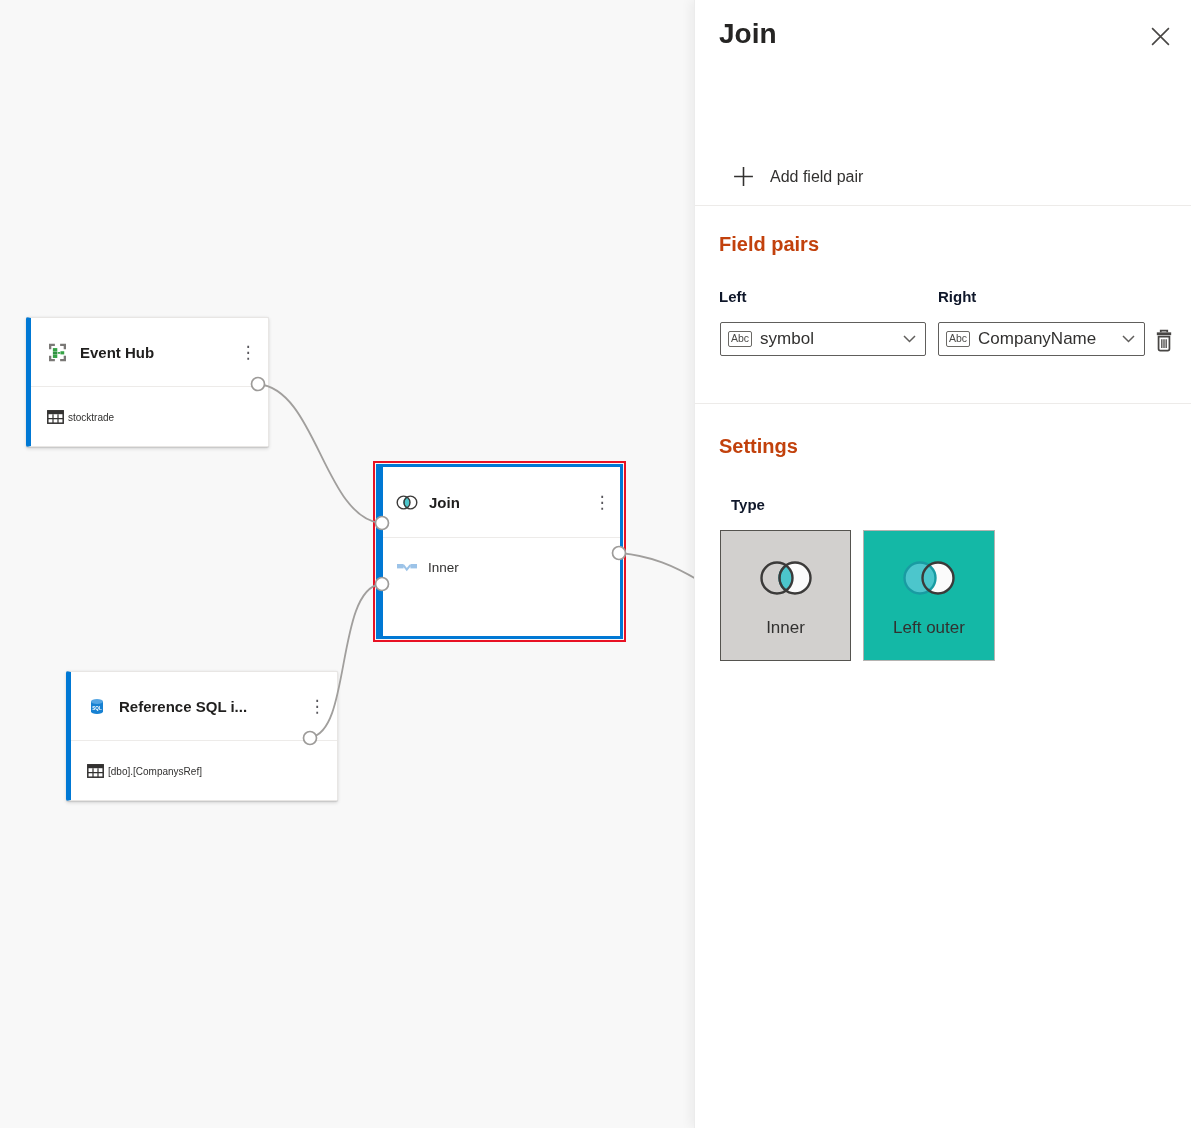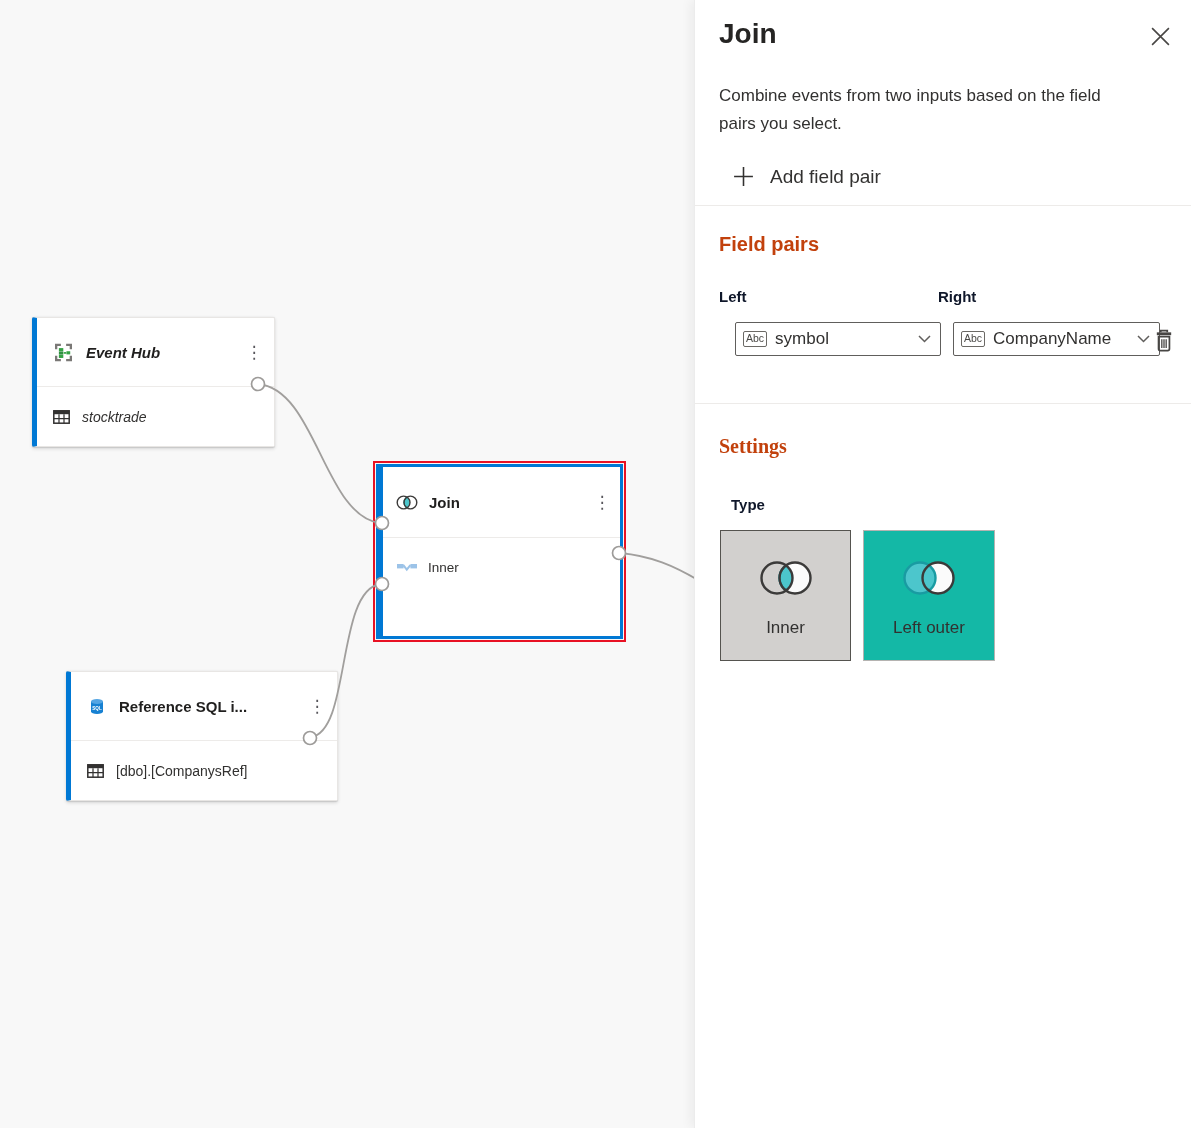--- a/index.html
+++ b/index.html
@@ -17,23 +17,23 @@
   .node {
     position:absolute; background:#fff; border-radius:2px;
     border:1px solid #e8e6e4; border-left:5px solid #0078d4;
     box-shadow:0 1.6px 3.6px rgba(0,0,0,.13), 0 .3px .9px rgba(0,0,0,.1);
     z-index:2;
   }
   .node-header { display:flex; align-items:center; gap:12px; padding:0 10px 0 16px; height:68px; }
   .node-title { flex:1; font-size:15px; font-weight:700; color:#201f1e; white-space:nowrap; overflow:hidden; }
   .more-btn { width:20px; text-align:center; font-size:17px; color:#57565b; cursor:pointer; user-select:none; }
   .node-divider { height:1px; background:#edebe9; }
-  .node-row { display:flex; align-items:center; gap:12px; padding:0 10px 0 16px; font-size:14px; color:#323130; }
-
-  #node-eventhub { left:32px; top:317px; width:243px; height:130px;font-style:italic; }
+  .node-row { display:flex; align-items:center; gap:4px; padding:0 10px 0 16px; font-size:10px; color:#323130; }
+
+  #node-eventhub { left:26px; top:317px; width:243px; height:130px; }
   #node-eventhub .node-row { height:60px; }
 
   #node-refsql { left:66px; top:671px; width:272px; height:130px; }
   #node-refsql .node-row { height:60px; }
 
   
   #node-join-sel { position:absolute; left:373px; top:461px; width:253px; height:181px;
     border:2px solid #e81123; z-index:2; }
   #node-join { position:absolute; inset:1px; background:#fff;
     border:3px solid #0078d4; border-left-width:7px; }
@@ -46,29 +46,29 @@
     position:absolute; left:694px; top:0; width:497px; height:1128px;
     background:#fff; border-left:1px solid #ececec;
     box-shadow:-4px 0 10px rgba(0,0,0,.05); z-index:5;
   }
   .panel-title { position:absolute; left:24px; top:18px; font-size:28px; font-weight:600; color:#252423; }
   .close-btn { position:absolute; right:19px; top:24px; width:24px; height:24px;
     display:flex; align-items:center; justify-content:center; cursor:pointer; }
   .panel-desc { position:absolute; left:24px; top:82px; width:412px;
     font-size:17px; line-height:28px; color:#323130; }
   .add-pair { position:absolute; left:37px; top:165px; display:flex; align-items:center; gap:15px;
-    cursor:pointer; color:#323130; font-size:19px; }
+    cursor:pointer; color:#323130; font-size:16px; }
   .h-divider { position:absolute; left:0; width:497px; height:1px; background:#edebe9; }
   .section-heading { position:absolute; left:24px; font-size:20px; font-weight:600; color:#c2410c; }
   .field-label { position:absolute; font-size:15px; font-weight:600; color:#0f172a; }
 
   .dropdown {
     position:absolute; top:322px; height:34px; background:#fff;
     border:1px solid #605e5c; border-radius:2px;
-    display:flex; align-items:center; gap:8px; padding:0 9px 0 7px; cursor:pointer;margin-left:15px;
+    display:flex; align-items:center; gap:8px; padding:0 9px 0 7px; cursor:pointer;
   }
   .abc-badge { flex:none; font-size:10.5px; color:#4a4946; border:1px solid #6b6965; border-radius:2px;
     padding:1px 2px; line-height:1.1; }
   .dd-value { flex:1; font-size:17px; color:#323130; white-space:nowrap; overflow:hidden; }
   .dd-chevron { flex:none; display:flex; }
   .trash-btn { position:absolute; left:458px; top:328px; width:24px; height:26px; cursor:pointer; }
 
   .type-option {
     position:absolute; top:530px; width:131px; height:131px; background:#14b8a6;
     border:1px solid #b5b3b1; display:flex; flex-direction:column; align-items:center;
@@ -177,21 +177,20 @@
 
   <div id="panel">
 
     <div class="panel-title">Join</div>
     <div class="close-btn">
       <svg width="21" height="21" viewBox="0 0 20 20">
         <path d="M2 2 L18 18 M18 2 L2 18" stroke="#484644" stroke-width="1.5" fill="none"></path>
       </svg>
     </div>
 
-    <div class="panel-desc">Combine events from two inputs based on the field pairs you select.</div>
 
     <div class="add-pair">
       <svg width="23" height="23" viewBox="0 0 22 22">
         <path d="M11 2 V20 M2 11 H20" stroke="#323130" stroke-width="1.5" fill="none"></path>
       </svg>
       <span>Add field pair</span>
     </div>
 
     <div class="h-divider" style="top:205px;"></div>
 
@@ -224,21 +223,21 @@
       <svg width="22" height="25" viewBox="0 0 20 23">
         <path d="M7 4 V2.4 H13 V4" fill="none" stroke="#484644" stroke-width="1.6"></path>
         <rect x="3.4" y="4" width="13.2" height="2.6" fill="#484644"></rect>
         <path d="M5 8 H15 V19.2 a1.6 1.6 0 0 1 -1.6 1.6 H6.6 A1.6 1.6 0 0 1 5 19.2 Z" fill="none" stroke="#484644" stroke-width="1.6"></path>
         <path d="M8 10.3 V18.3 M10 10.3 V18.3 M12 10.3 V18.3" stroke="#484644" stroke-width="1.2"></path>
       </svg>
     </div>
 
     <div class="h-divider" style="top:403px;"></div>
 
-    <div class="section-heading" style="top:435px;font-family:Liberation Serif, serif;">Settings</div>
+    <div class="section-heading" style="top:435px;">Settings</div>
 
     <div class="field-label" style="left:36px; top:496px;">Type</div>
 
     <div class="type-option selected" style="left:25px;">
       <svg width="68" height="48" viewBox="0 0 68 48">
         <defs>
             <clipPath id="innL">
               <circle cx="25" cy="24" r="15.5"></circle>
             </clipPath>
           </defs>

